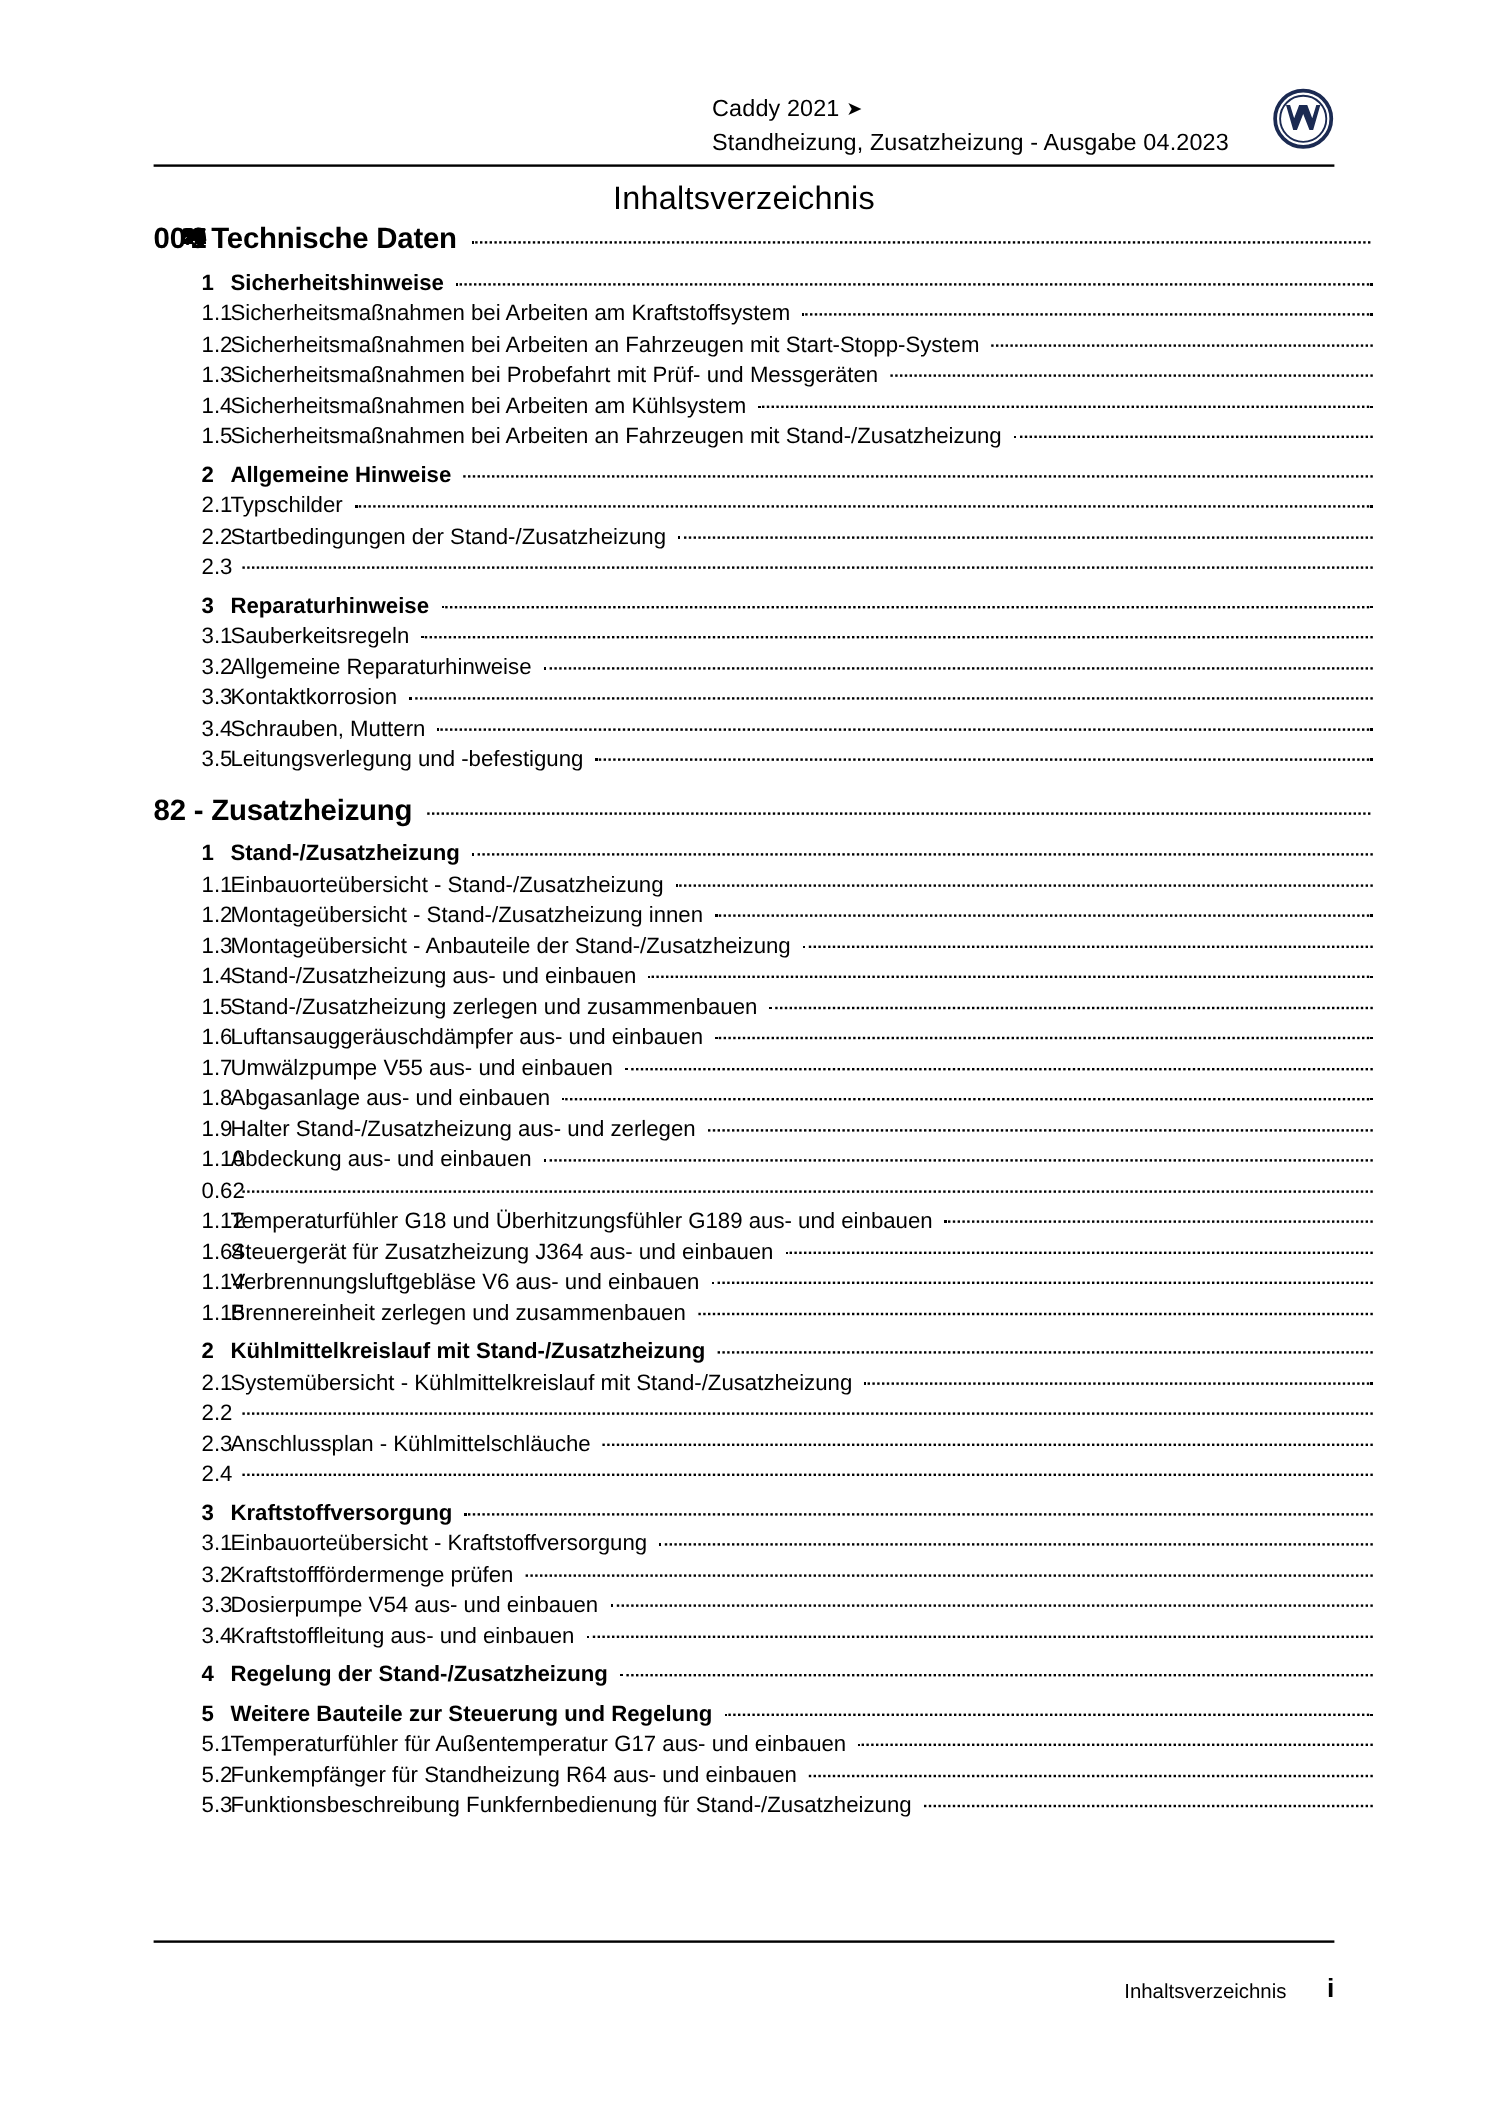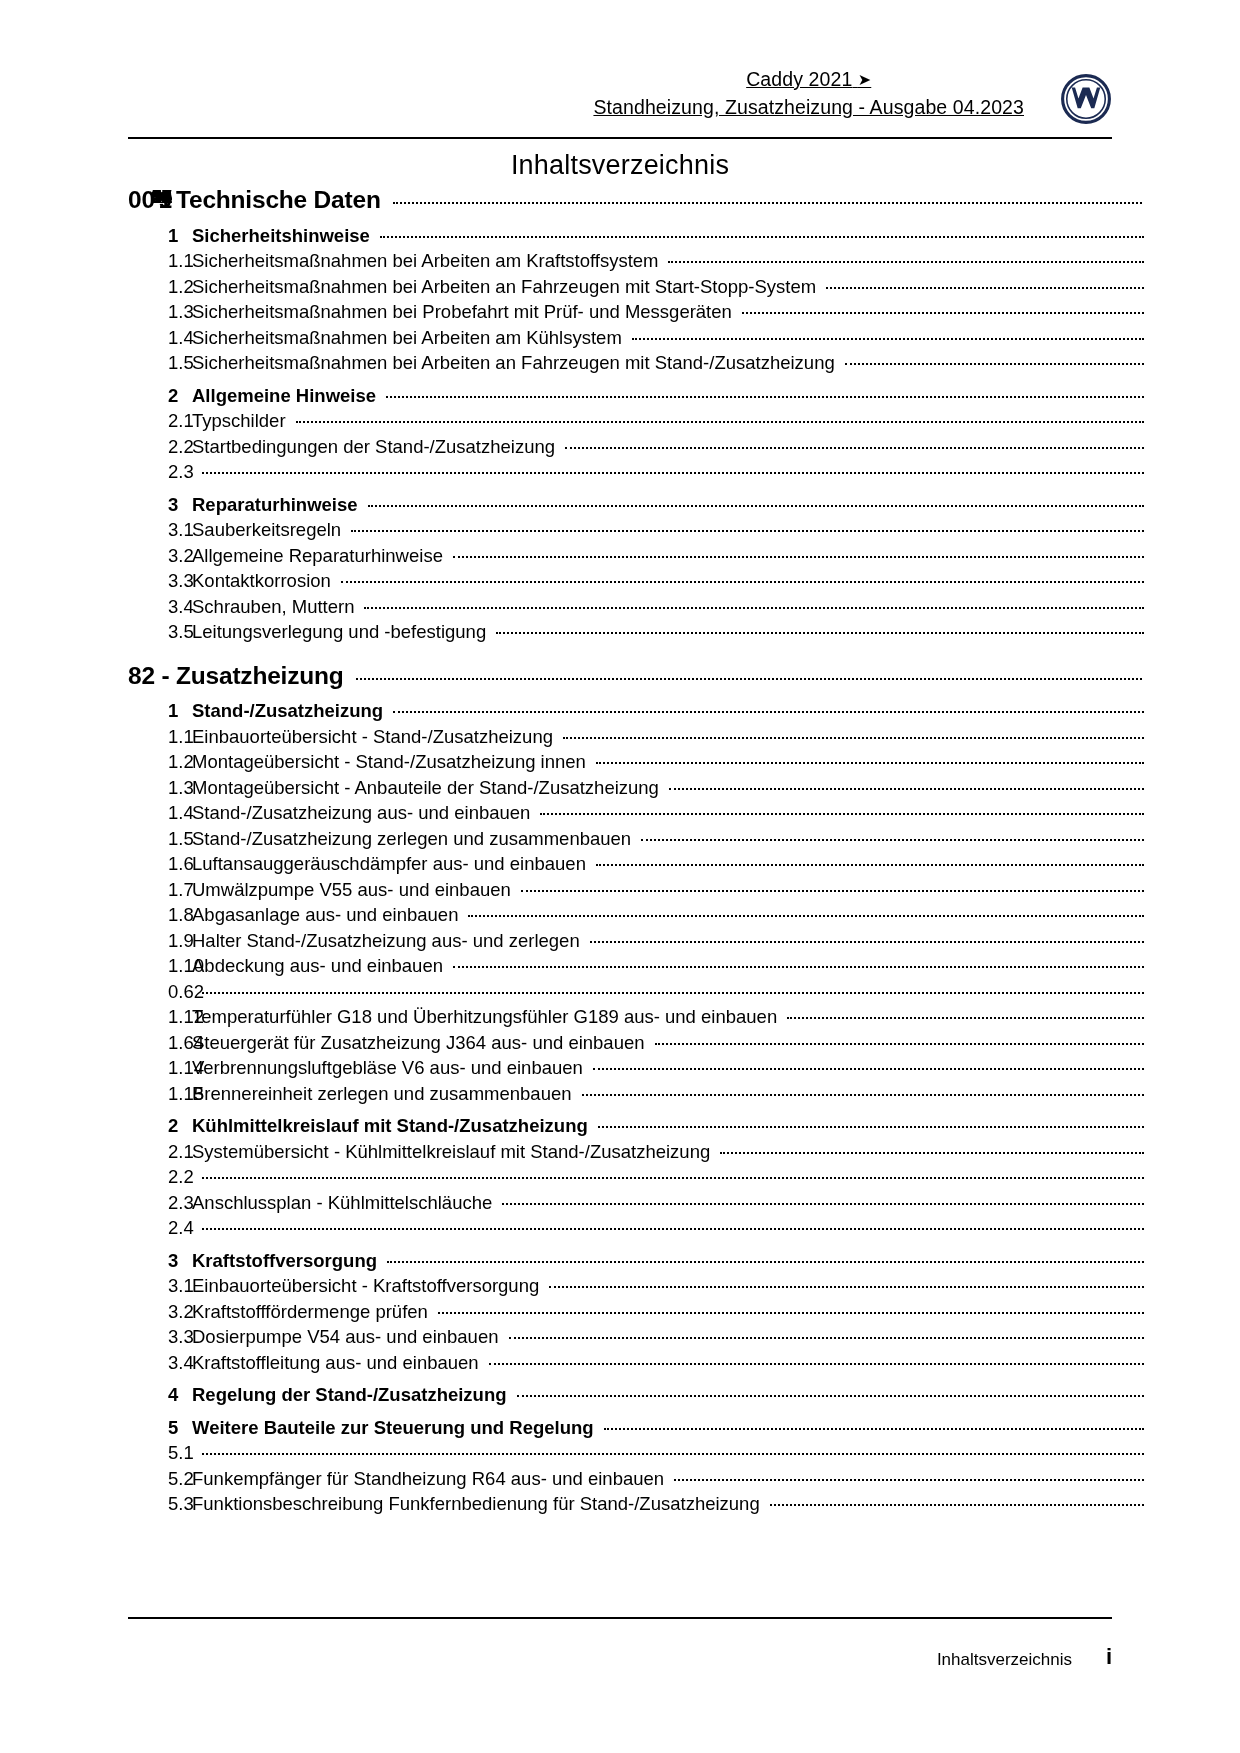--- a/index.html
+++ b/index.html
@@ -30,24 +30,23 @@
   .header {
     position: absolute;
     left: 128px;
     top: 66px;
     width: 984px;
     height: 70px;
   }
   .header-text {
     position: absolute;
     right: 88px;
-    top: 0;
-    text-align: center;
+    top: 12px;
+    text-align: left;
     line-height: 1.42;
-    text-decoration: underline;
   }
   .header-line {
     font-size: 19.5px;
     letter-spacing: 0.1px;
     white-space: nowrap;
     color: #000;
   }
   .header-line .arrow {
     font-size: 16px;
     vertical-align: 1px;
@@ -483,20 +482,21 @@
           <span class="page">55</span>
         </div>
         <div class="row lvl1">
           <span class="num">5</span>
           <span class="label">Weitere Bauteile zur Steuerung und Regelung</span>
           <span class="leader"></span>
           <span class="page">56</span>
         </div>
         <div class="row lvl2">
           <span class="num">5.1</span>
+          <span class="label">Temperaturfühler für Außentemperatur G17 aus- und einbauen</span>
           <span class="leader"></span>
           <span class="page">56</span>
         </div>
         <div class="row lvl2">
           <span class="num">5.2</span>
           <span class="label">Funkempfänger für Standheizung R64 aus- und einbauen</span>
           <span class="leader"></span>
           <span class="page">56</span>
         </div>
         <div class="row lvl2">

